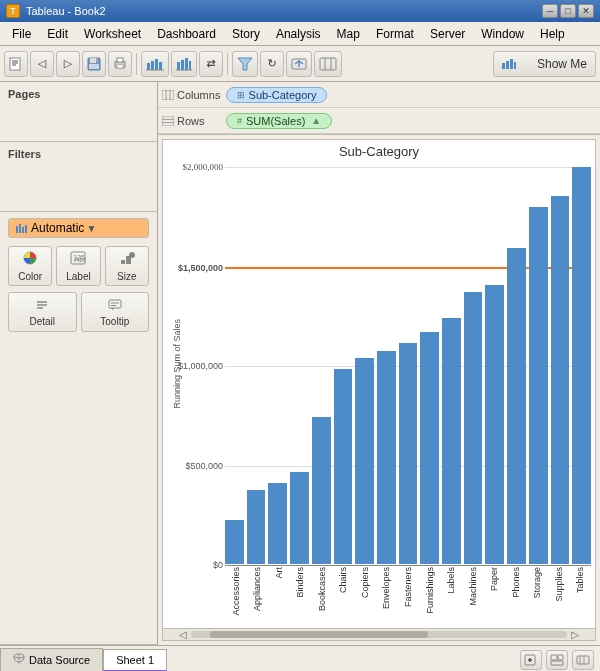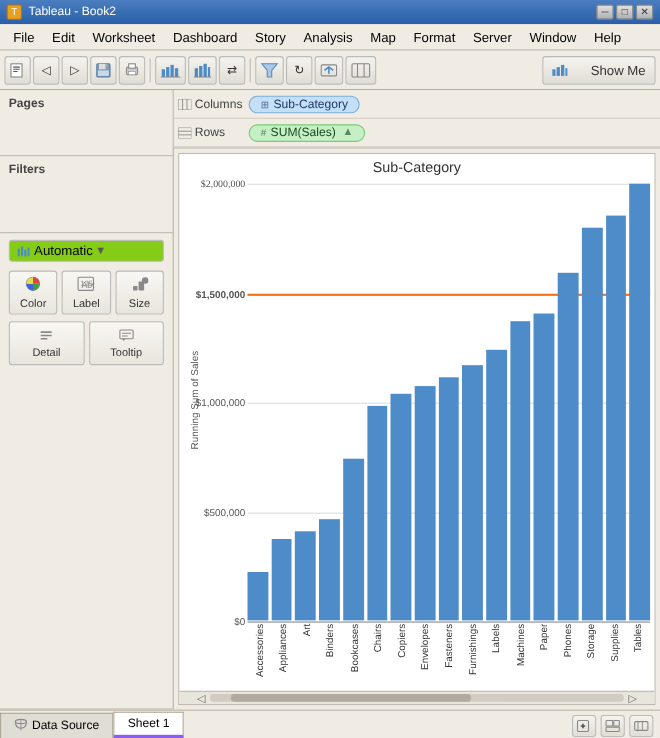--- a/index.html
+++ b/index.html
@@ -25,21 +25,21 @@
     
     .main-layout { display: flex; height: calc(671px - 22px - 22px - 36px - 28px); }
 
     
     .left-panel { width: 158px; background: #f0ece4; border-right: 1px solid #b0a898; display: flex; flex-direction: column; flex-shrink: 0; }
     .panel-section { padding: 6px 8px; border-bottom: 1px solid #c0bab0; }
     .panel-label { font-size: 11px; font-weight: bold; color: #444; margin-bottom: 4px; }
     .pages-section { height: 60px; }
     .filters-section { height: 70px; }
     .marks-section { flex: 1; }
-    .marks-dropdown { display: flex; align-items: center; background: #84cc16; border: 1px solid #bbb; border-radius: 3px; padding: 2px 6px; margin-bottom: 8px; cursor: pointer; }
+    .marks-dropdown { display: flex; align-items: center; background: #fdba74; border: 1px solid #bbb; border-radius: 3px; padding: 2px 6px; margin-bottom: 8px; cursor: pointer; }
     .marks-dropdown span { flex: 1; font-size: 12px; }
     .marks-dropdown .arrow { font-size: 10px; color: #555; }
     .marks-buttons { display: grid; grid-template-columns: 1fr 1fr 1fr; gap: 4px; margin-bottom: 6px; }
     .mark-btn { background: linear-gradient(to bottom, #f8f7f3, #e8e5dc); border: 1px solid #bbb; border-radius: 3px; padding: 4px 2px; display: flex; flex-direction: column; align-items: center; justify-content: center; cursor: pointer; height: 40px; font-size: 10px; color: #333; }
     .mark-btn-icon { font-size: 14px; margin-bottom: 2px; }
     .marks-buttons2 { display: grid; grid-template-columns: 1fr 1fr; gap: 4px; }
 
     
     .center-area { flex: 1; display: flex; flex-direction: column; background: #f0ece4; }
     .shelf-area { background: #f0ece4; border-bottom: 1px solid #c0bab0; }
@@ -49,21 +49,21 @@
     .shelf-pill.green { background: #c5efc5; border-color: #7acc7a; color: #1a4a1a; }
     .shelf-pill .pill-icon { font-size: 9px; opacity: 0.7; }
 
     
     .chart-container { flex: 1; background: white; margin: 4px; border: 1px solid #c0bab0; position: relative; overflow: hidden; }
     .chart-title { text-align: center; font-size: 13px; color: #333; padding: 4px 0; }
 
     
     .status-bar { height: 28px; background: #f0ece4; border-top: 1px solid #b0a898; display: flex; align-items: center; gap: 0; }
     .status-tab { padding: 4px 12px; font-size: 11px; background: #e0ddd5; border: 1px solid #b0a898; border-bottom: none; cursor: pointer; display: flex; align-items: center; gap: 4px; }
-    .status-tab.active { background: white; border-bottom: 5px solid #8b5cf6; }
+    .status-tab.active { background: white; border-bottom: 1px solid #8b5cf6; }
     .status-tab-icon { font-size: 10px; color: #555; }
     .status-right { margin-left: auto; display: flex; align-items: center; gap: 4px; padding-right: 6px; }
     .status-icon-btn { width: 22px; height: 20px; background: linear-gradient(to bottom, #f5f3ee, #e0ddd5); border: 1px solid #bbb; border-radius: 3px; display: flex; align-items: center; justify-content: center; cursor: pointer; font-size: 11px; }
   </style>
 </head>
 <body>
 
 <div class="title-bar">
   <div class="title-bar-left">
     <div class="title-bar-icon">T</div>

